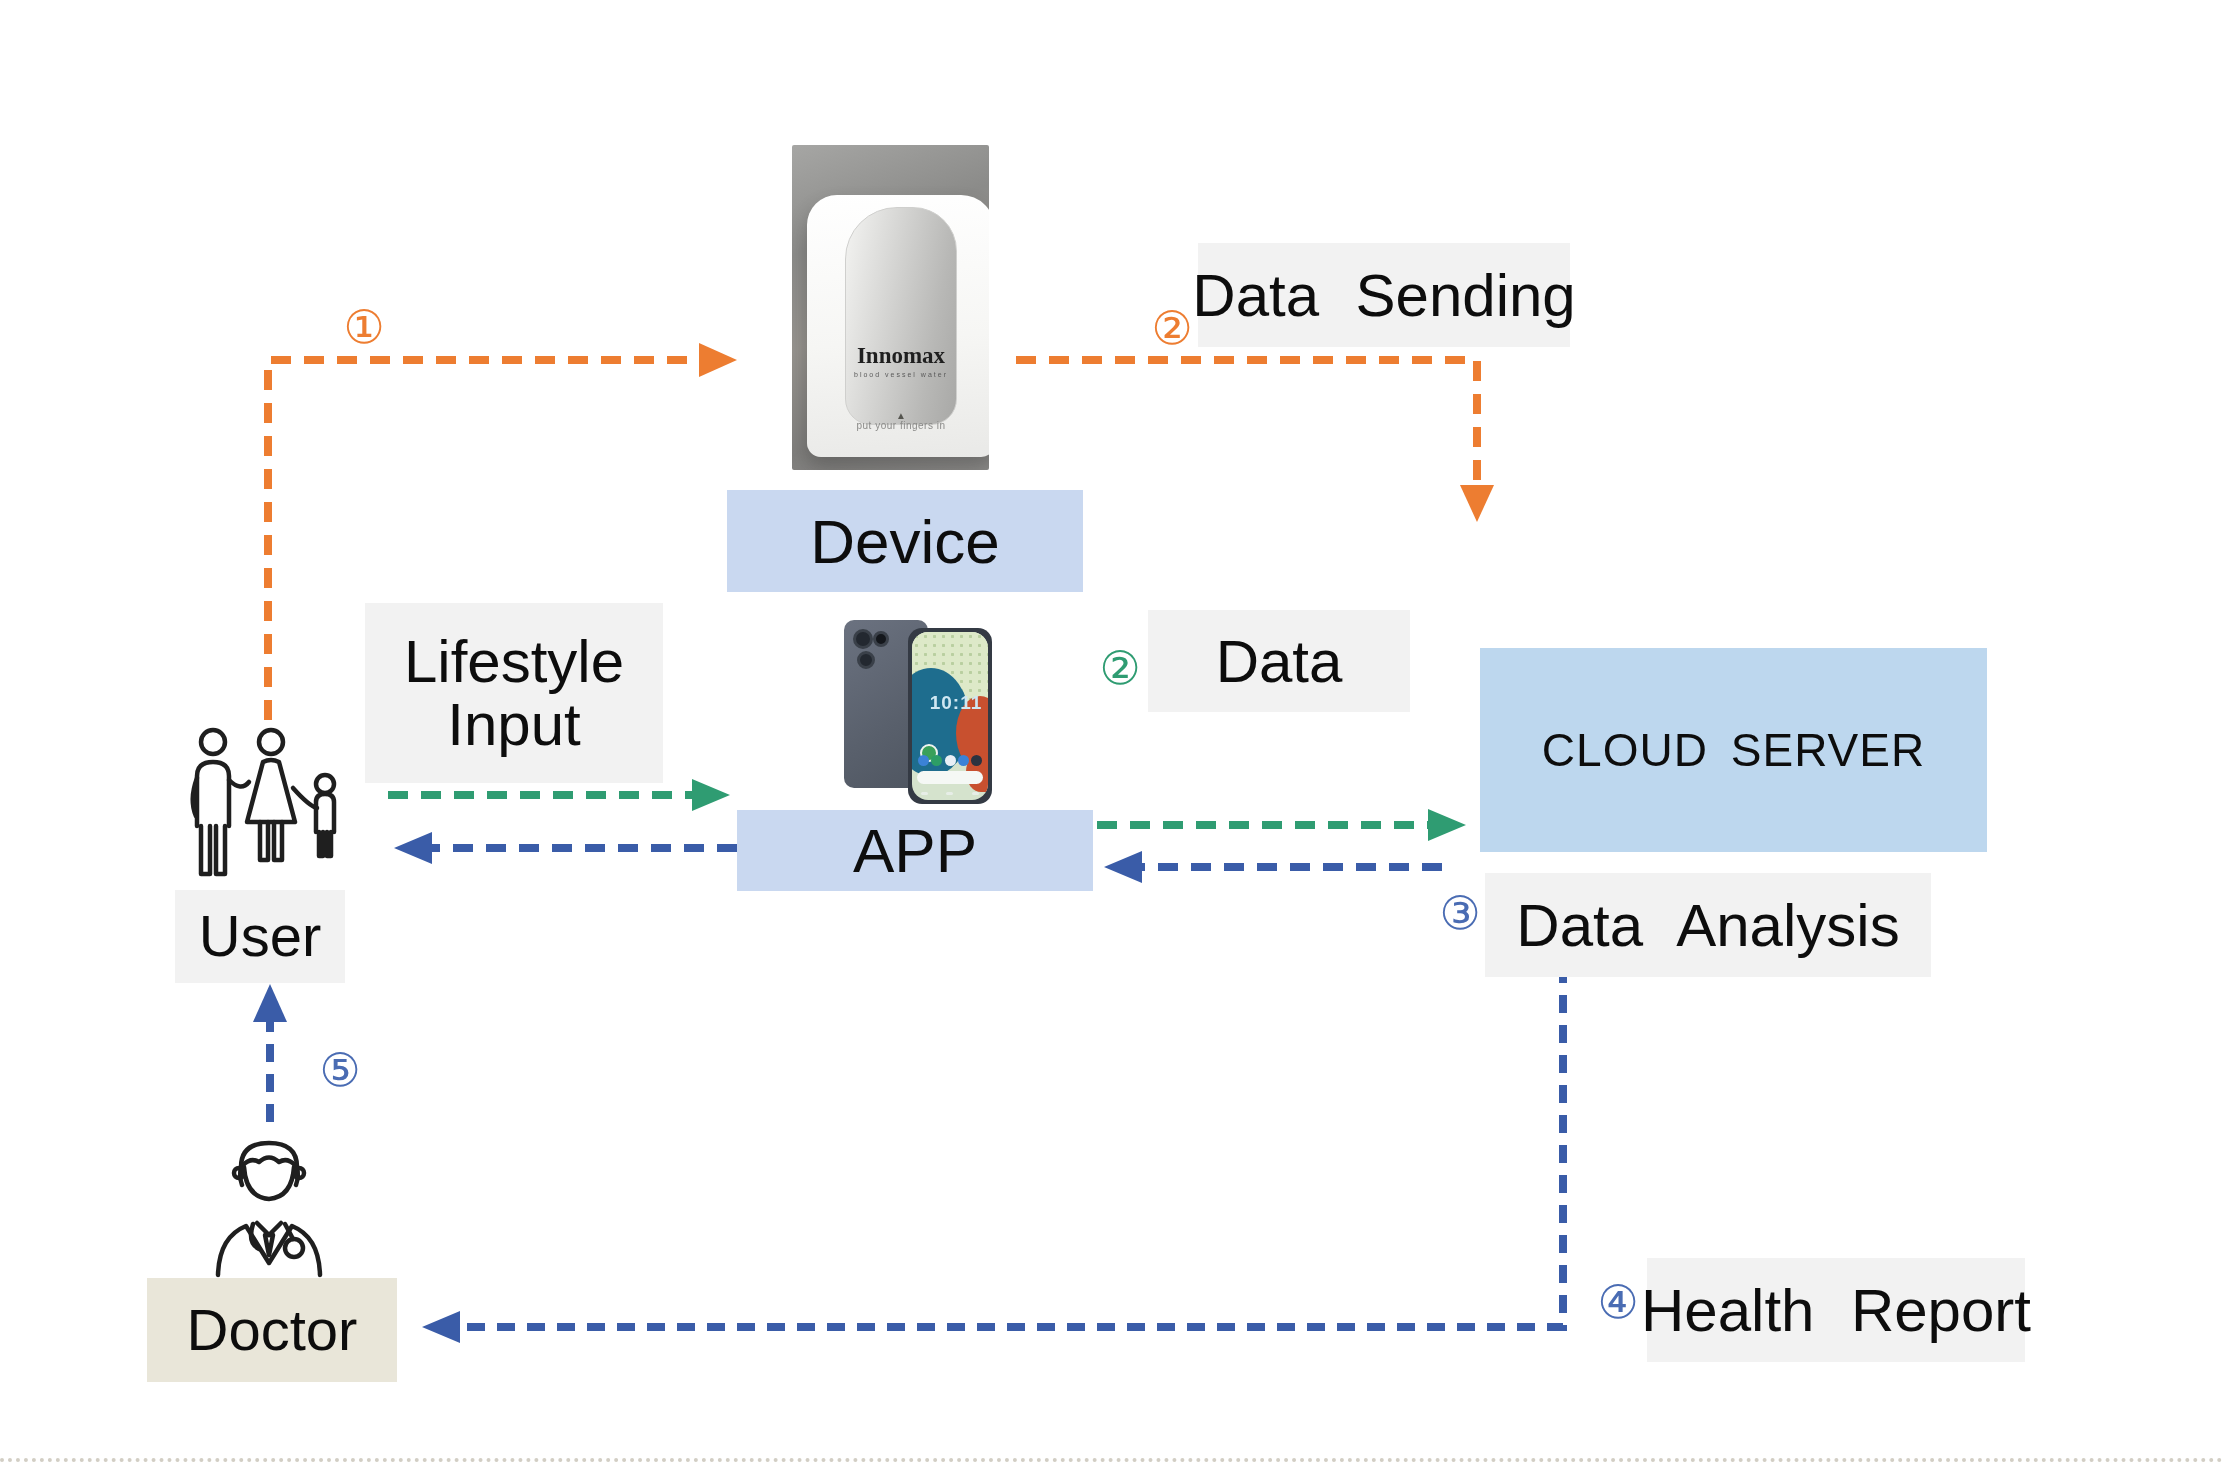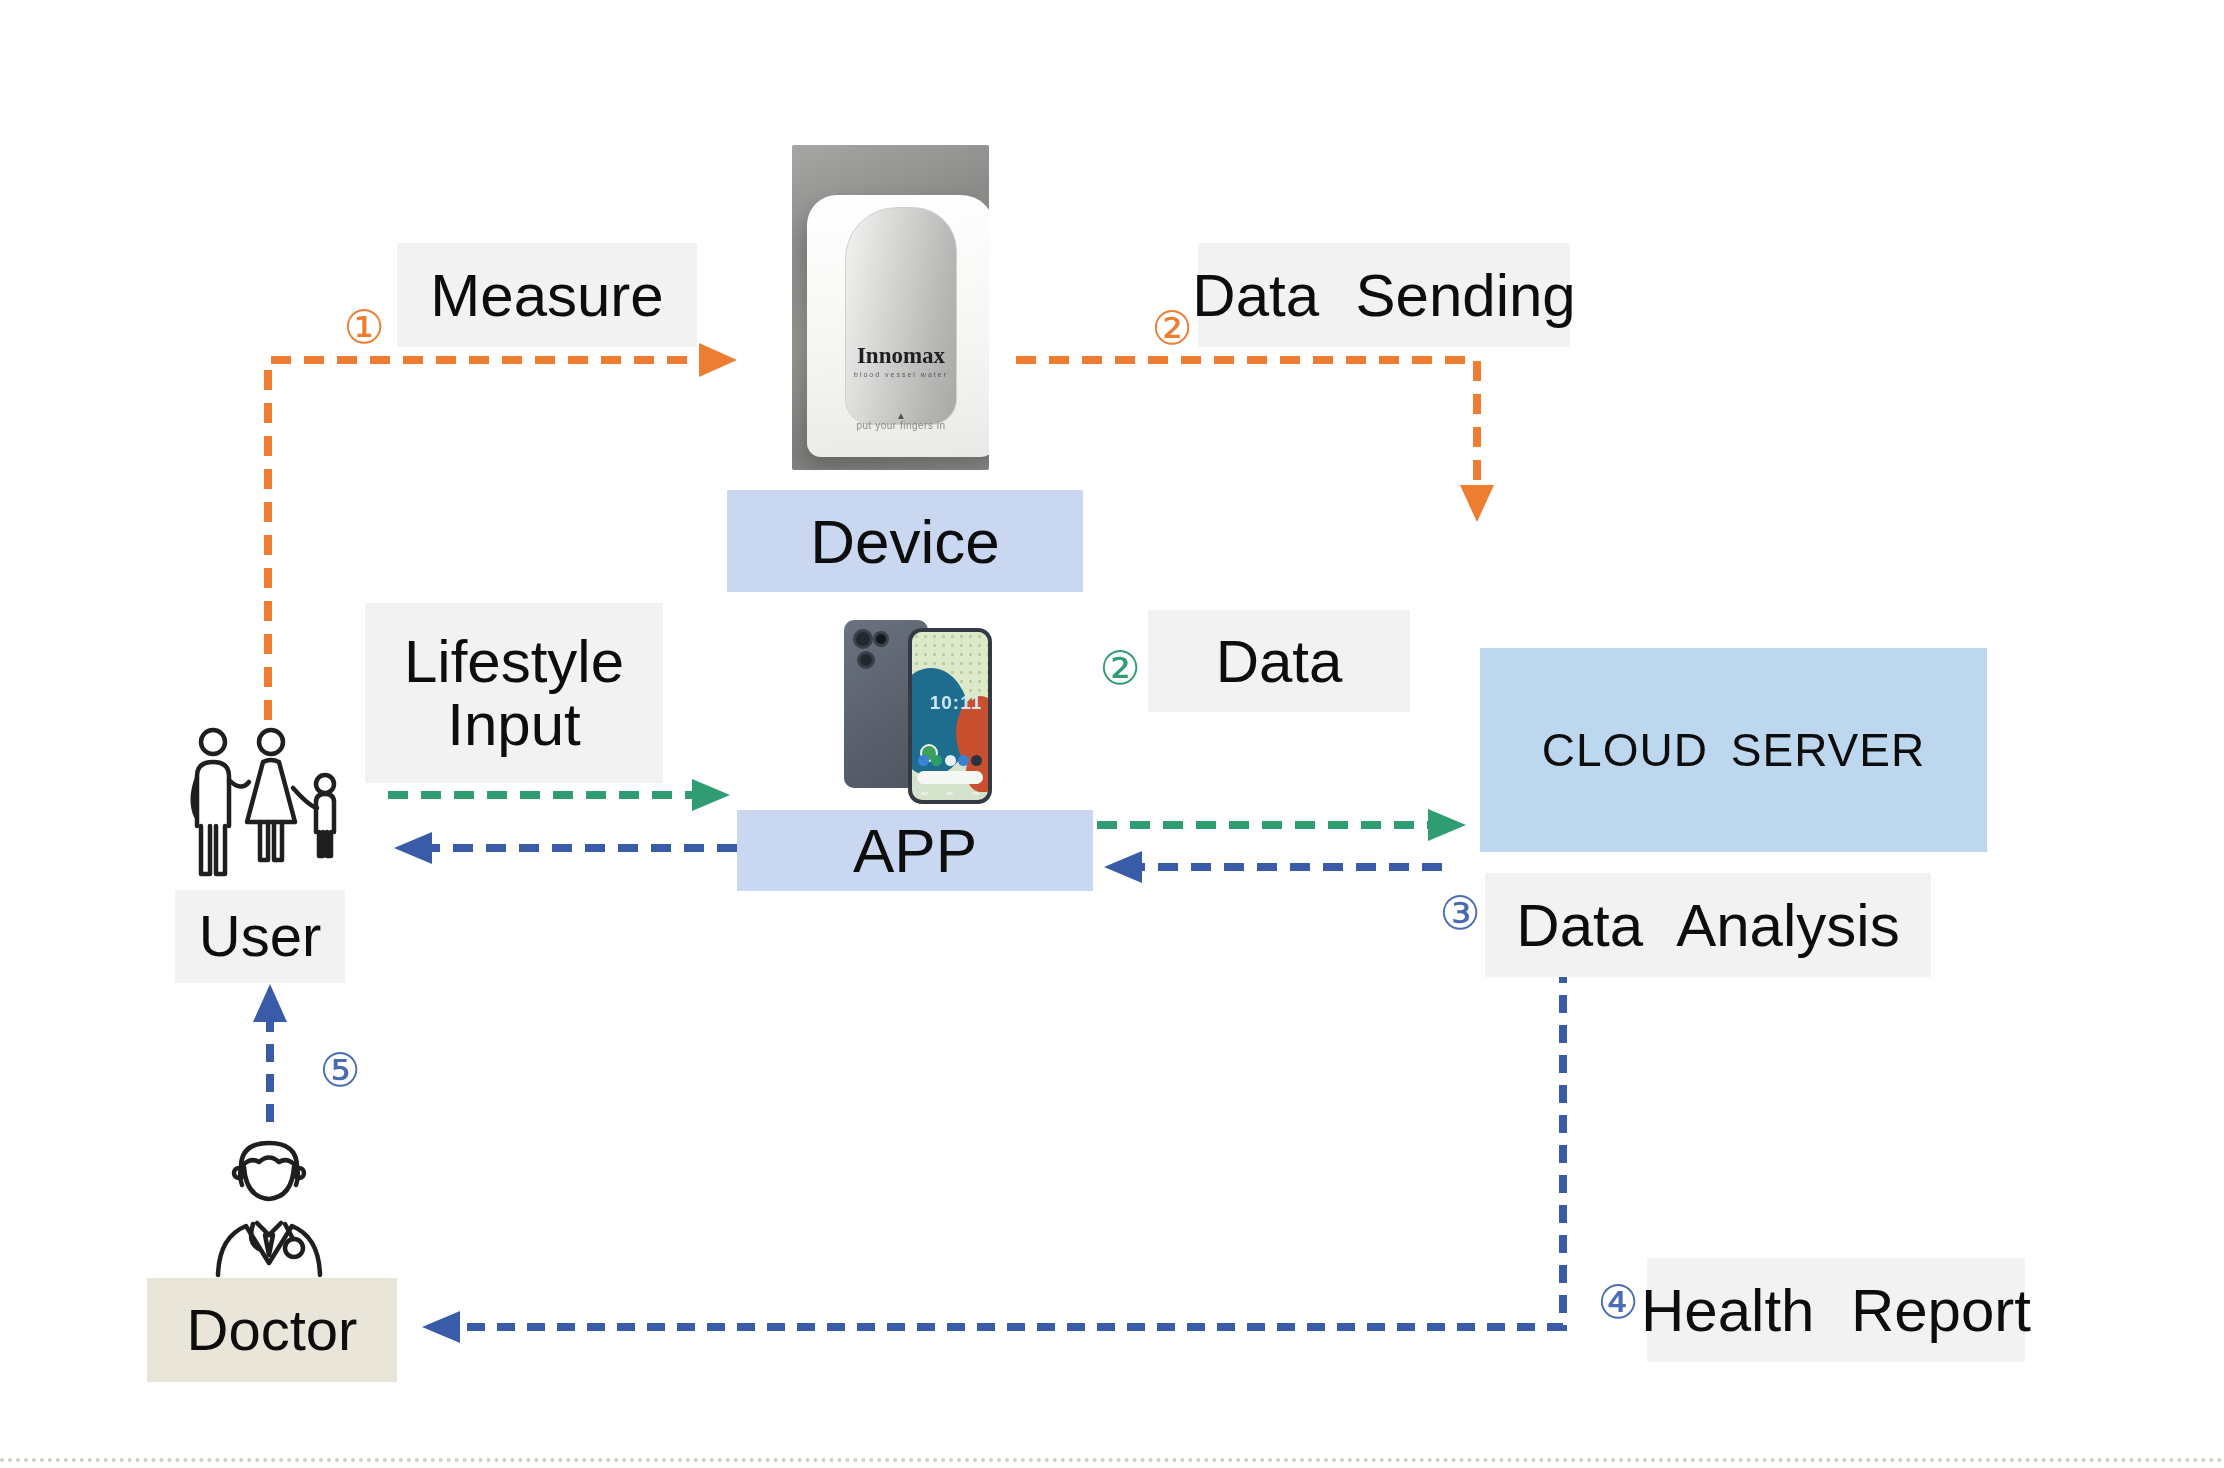--- a/index.html
+++ b/index.html
@@ -71,21 +71,21 @@
   }
   .phone-cam{position:absolute;left:9px;top:9px;width:42px;height:40px;}
   .lens{position:absolute;border-radius:50%;background:#232830;border:3px solid #3a4049;box-sizing:border-box;}
   .lens.a{left:0;top:0;width:20px;height:20px;}
   .lens.b{left:20px;top:2px;width:16px;height:16px;background:#14171c;}
   .lens.c{left:4px;top:22px;width:18px;height:18px;}
   .phone-front{
     position:absolute;left:70px;top:20px;width:84px;height:176px;border-radius:14px;
     background:#343a44;padding:4px;box-sizing:border-box;
   }
-  .phone-screen{position:relative;width:100%;height:100%;border-radius:10px;overflow:hidden;background:#d5e3cd;}
+  .phone-screen{position:relative;width:100%;height:100%;border-radius:16px;overflow:hidden;background:#d5e3cd;}
   .screen-top{
     position:absolute;left:0;top:0;right:0;height:52%;
     background:radial-gradient(#b9cfa0 1.4px,transparent 1.5px),#dde9c8;background-size:9px 9px;
   }
   .teal-circle{position:absolute;left:-20px;top:36px;width:78px;height:108px;border-radius:50%;background:#1e6d8e;}
   .red-blob{position:absolute;right:-16px;top:64px;width:48px;height:74px;border-radius:50%;background:#c8502f;}
   .red-blob2{position:absolute;right:-8px;top:120px;width:30px;height:40px;border-radius:50% 50% 0 50%;background:#c8502f;}
   .phone-time{position:absolute;left:14px;top:60px;width:60px;text-align:center;font-size:19px;font-weight:700;color:#cfe7f2;letter-spacing:1px;}
   .green-dot{position:absolute;left:8px;top:112px;width:14px;height:14px;border-radius:50%;background:#3aa05a;border:2px solid #eef3ee;}
   .icon-row{position:absolute;left:6px;bottom:34px;right:6px;display:flex;justify-content:space-between;}
@@ -201,23 +201,20 @@
 
     <div class="abs node" style="left:737px;top:810px;width:356px;height:81px;">
       <span>APP</span>
     </div>
 
     <div class="abs node cloud" style="left:1480px;top:648px;width:507px;height:204px;">
       <span>CLOUD SERVER</span>
     </div>
 
     <div class="abs num orange" style="left:338px;top:301px;">①</div>
-    <div class="abs plate" style="left:397px;top:243px;width:300px;height:104px;">
-      <span>Measure</span>
-    </div>
 
     <div class="abs num orange" style="left:1146px;top:302px;">②</div>
     <div class="abs plate" style="left:1198px;top:243px;width:372px;height:104px;">
       <span>Data Sending</span>
     </div>
 
     <div class="abs plate two-line" style="left:365px;top:603px;width:298px;height:180px;">
       <span>Lifestyle</span>
       <span>Input</span>
     </div>

